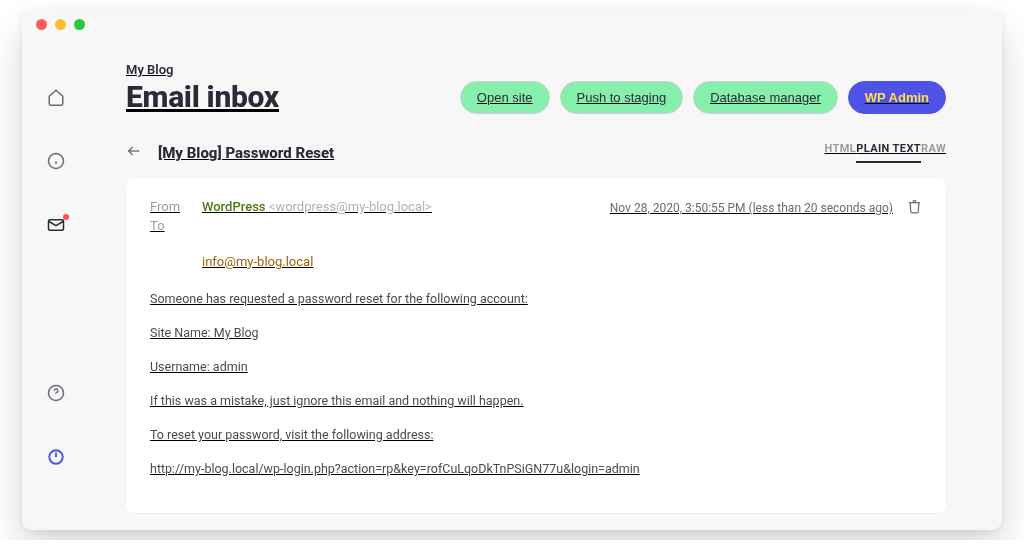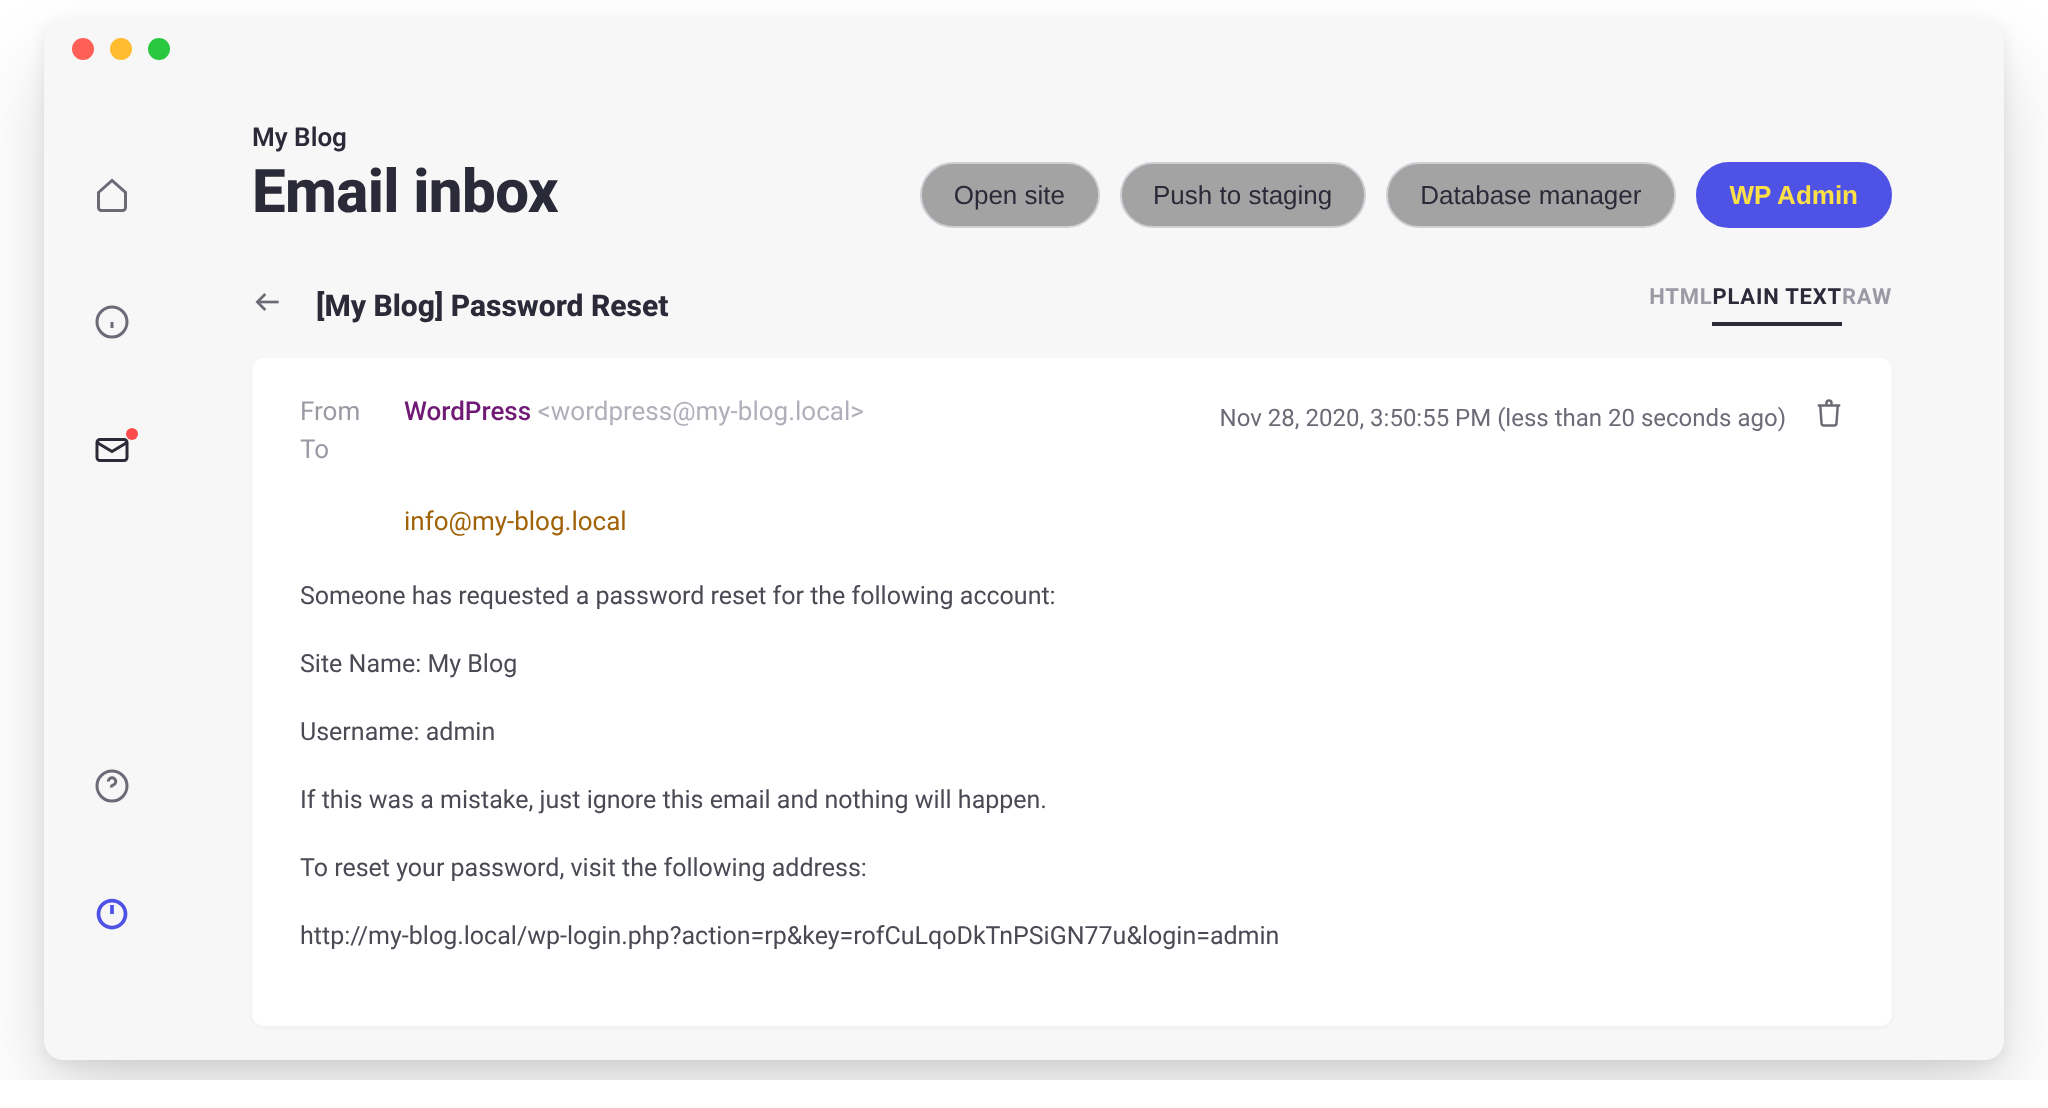--- a/index.html
+++ b/index.html
@@ -12,20 +12,21 @@
     padding: 10px;
   }
   .window {
     width: 980px;
     height: 520px;
     background: #f7f7f7;
     border-radius: 10px;
     box-shadow: 0 20px 40px rgba(0,0,0,0.15), 0 2px 8px rgba(0,0,0,0.08);
     overflow: hidden;
     position: relative;
+    text-decoration: underline;
   }
   .titlebar {
     height: 28px;
     display: flex;
     align-items: center;
     padding: 0 14px;
     gap: 8px;
   }
   .dot { width: 11px; height: 11px; border-radius: 50%; }
   .dot.red { background: #ff5f57; }
@@ -80,21 +81,21 @@
   .title-block h1 {
     font-size: 30px;
     font-weight: 800;
     color: #2a2a38;
     margin-top: 2px;
     letter-spacing: -0.3px;
   }
   .actions { display: flex; gap: 10px; align-items: center; }
   .btn {
     border: 1px solid #cfcfd6;
-    background: #a3a3a3;
+    background: #86efac;
     color: #2a2a38;
     font-size: 13px;
     font-weight: 500;
     padding: 8px 16px;
     border-radius: 999px;
     cursor: pointer;
   }
   .btn-primary {
     background: #4f53e5;
     border-color: #4f53e5;
@@ -145,21 +146,21 @@
   .meta-row {
     display: flex;
     justify-content: space-between;
     align-items: flex-start;
     font-size: 13px;
     color: #6b6b77;
     margin-bottom: 20px;
   }
   .meta-left { display: grid; grid-template-columns: 44px auto; row-gap: 4px; column-gap: 8px; }
   .meta-label { color: #9a9aa5; }
-  .meta-from-name { color: #701a75; font-weight: 500; }
+  .meta-from-name { color: #4d7c0f; font-weight: 500; }
   .meta-from-email { color: #b0b0bb; }
   .meta-to { color: #a16207; margin-top: 36px; }
   .meta-right { display: flex; gap: 14px; align-items: center; }
   .timestamp { font-size: 12px; color: #6b6b77; }
   .trash svg { width: 15px; height: 15px; color: #6b6b77; }
 
   .body-text {
     font-size: 12.5px;
     color: #4a4a55;
     line-height: 1.6;

